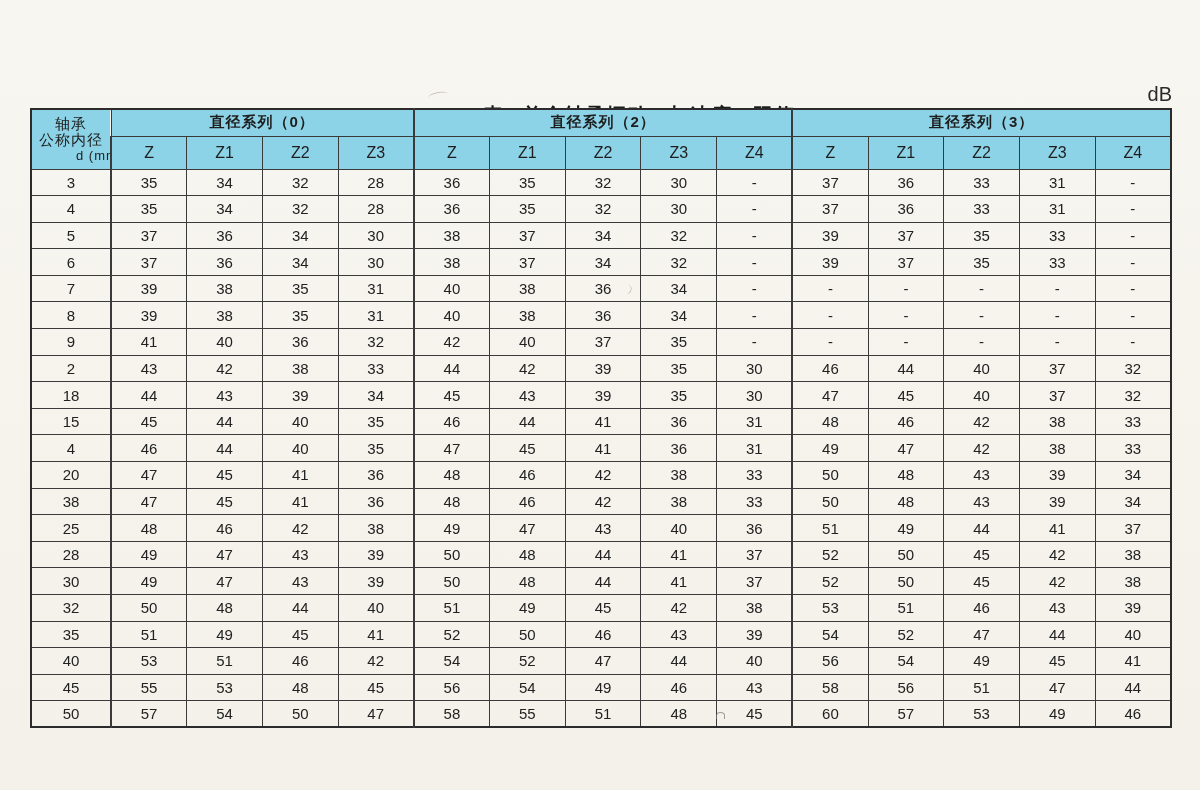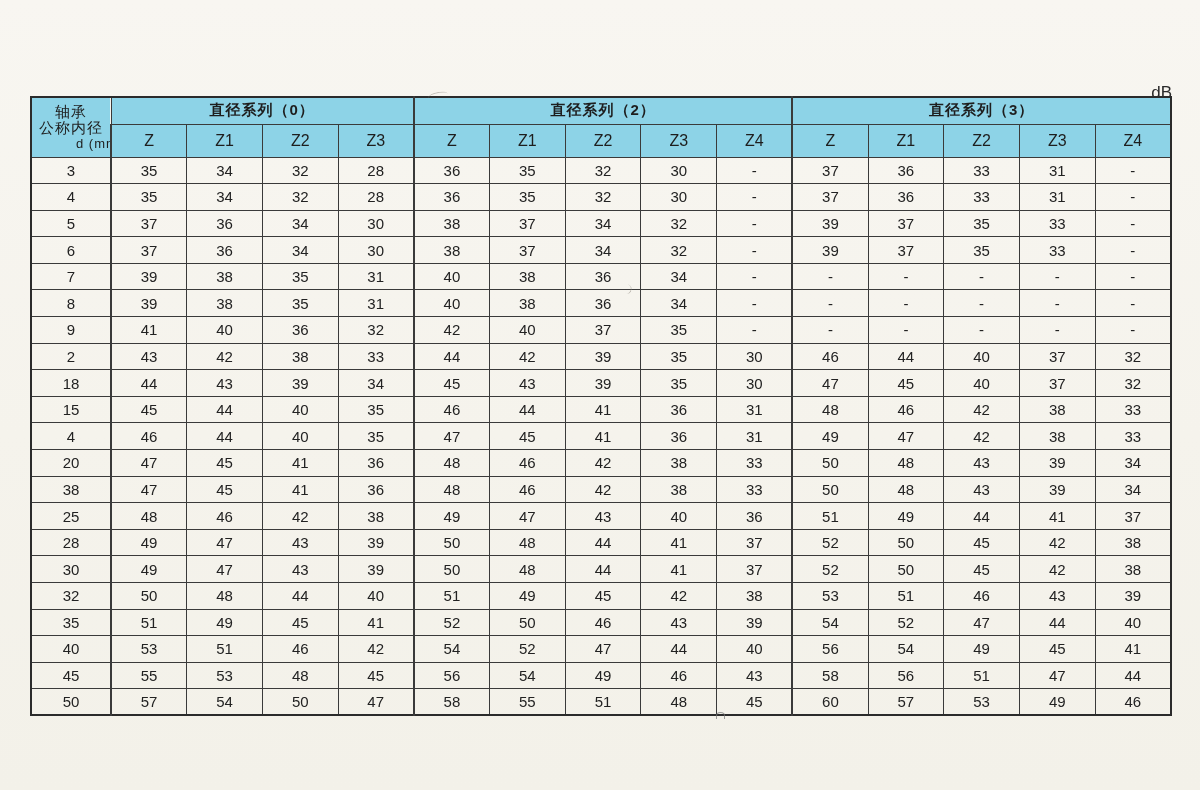--- a/index.html
+++ b/index.html
@@ -32,27 +32,27 @@
     letter-spacing: 1px;
     color: #1b1b1b;
     margin-top: 41px;
   }
   .unit {
     position: absolute;
     top: 83px;
     left: 1112px;
     width: 60px;
     text-align: right;
-    font-size: 17px;
+    font-size: 20px;
     color: #2a2a2a;
   }
   table.limits {
     position: absolute;
     left: 30px;
-    top: 96px;
+    top: 108px;
     width: 1142px;
     border-collapse: collapse;
     table-layout: fixed;
     border: 2.5px solid #2b2b2b;
     font-size: 15px;
   }
   table.limits th, table.limits td {
     border: 1.4px solid #3a3a3a;
     text-align: center;
     vertical-align: middle;

